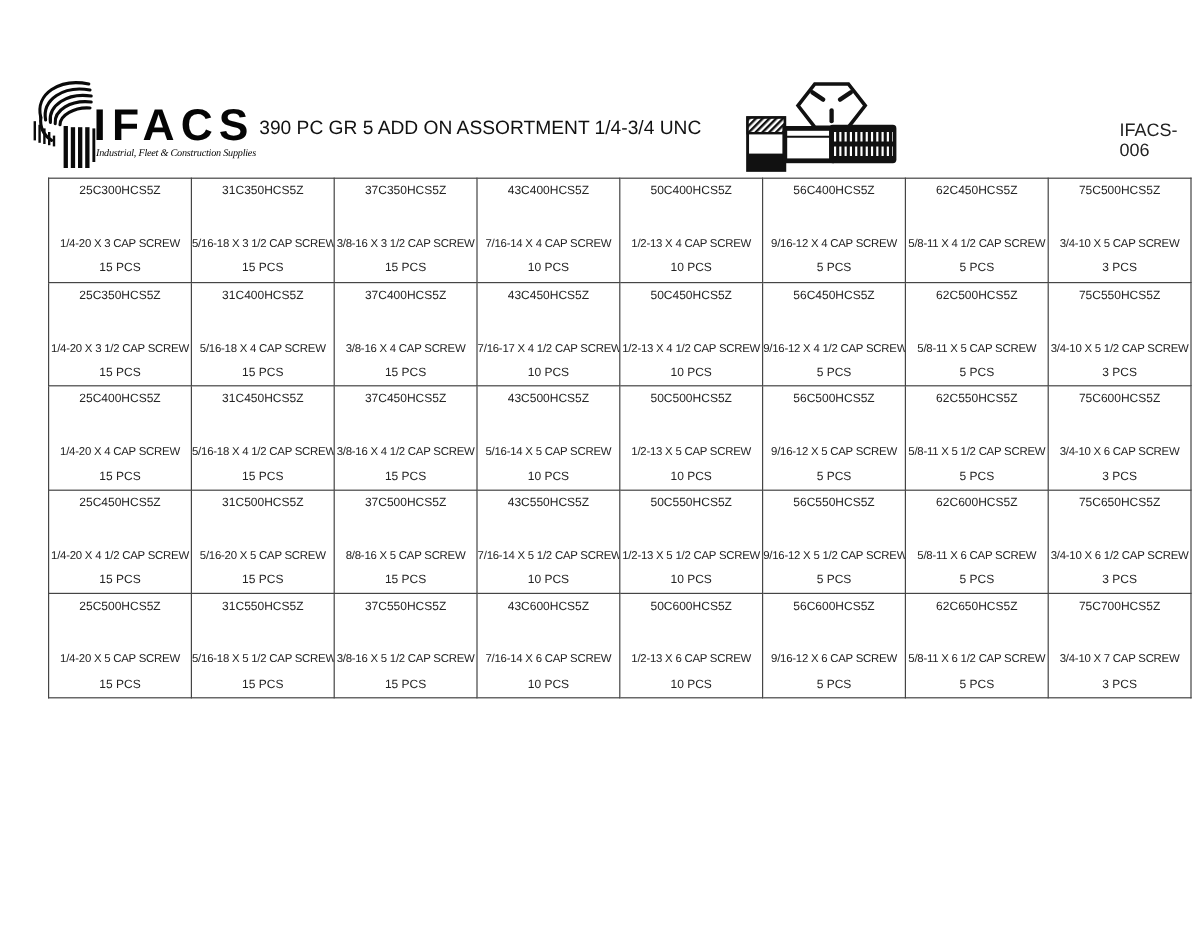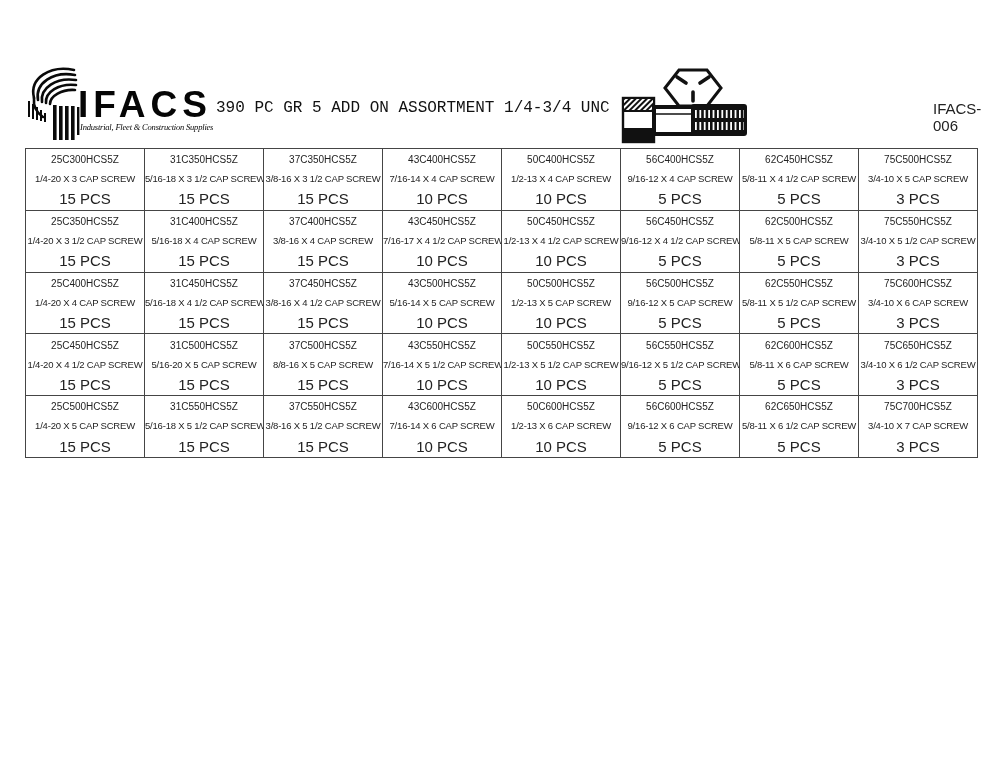--- a/index.html
+++ b/index.html
@@ -18,41 +18,41 @@
     font-size:37px;line-height:1;letter-spacing:5px;
     color:#050505;font-weight:bold;
   }
   .brand-tagline{
     position:absolute;left:80px;top:122px;
     font-family:"Liberation Serif",serif;
     font-size:8.5px;letter-spacing:-0.2px;color:#050505;white-space:nowrap;font-style:italic;
   }
   .sheet-title{
     position:absolute;left:216px;top:99px;
-    font-size:16px;color:#111;white-space:nowrap;font-weight:normal;font-family:Liberation Mono, monospace;
+    font-size:16px;color:#111;white-space:nowrap;font-weight:normal;
   }
   .bolt-art{position:absolute;left:620px;top:62px;width:130px;height:82px;}
   .doc-code{
     position:absolute;left:933px;top:100px;
     font-size:15px;color:#222;
   }
   
   table.assortment{
-    position:absolute;left:25px;top:148px;
+    position:absolute;left:40px;top:148px;
     width:953px;border-collapse:collapse;table-layout:fixed;
   }
   table.assortment td{
     border:1px solid #454545;
     height:60.8px;padding:0;
     text-align:center;vertical-align:middle;
     overflow:hidden;
   }
   td .part-number{font-size:10px;height:20.2px;line-height:22px;white-space:nowrap;}
-  td .part-description{font-size:9.5px;letter-spacing:-0.2px;height:20.2px;line-height:20px;white-space:nowrap;}
-  td .part-quantity{font-size:15px;height:20.2px;line-height:19px;white-space:nowrap;}
+  td .part-description{font-size:9.5px;letter-spacing:-0.2px;height:20.2px;line-height:20px;white-space:nowrap;margin-top:25px;}
+  td .part-quantity{font-size:10px;height:20.2px;line-height:19px;white-space:nowrap;}
 </style>
 </head>
 <body>
 
 <div>
 
   <svg class="logo-mark" viewBox="0 0 60 82" xmlns="http://www.w3.org/2000/svg">
     <g stroke="#0a0a0a" stroke-width="2.6" fill="none" stroke-linecap="round">
       <path d="M8,36 C3,16 24,3 48,8"></path>
       <path d="M12,38 C9,21 27,9 49,13"></path>

